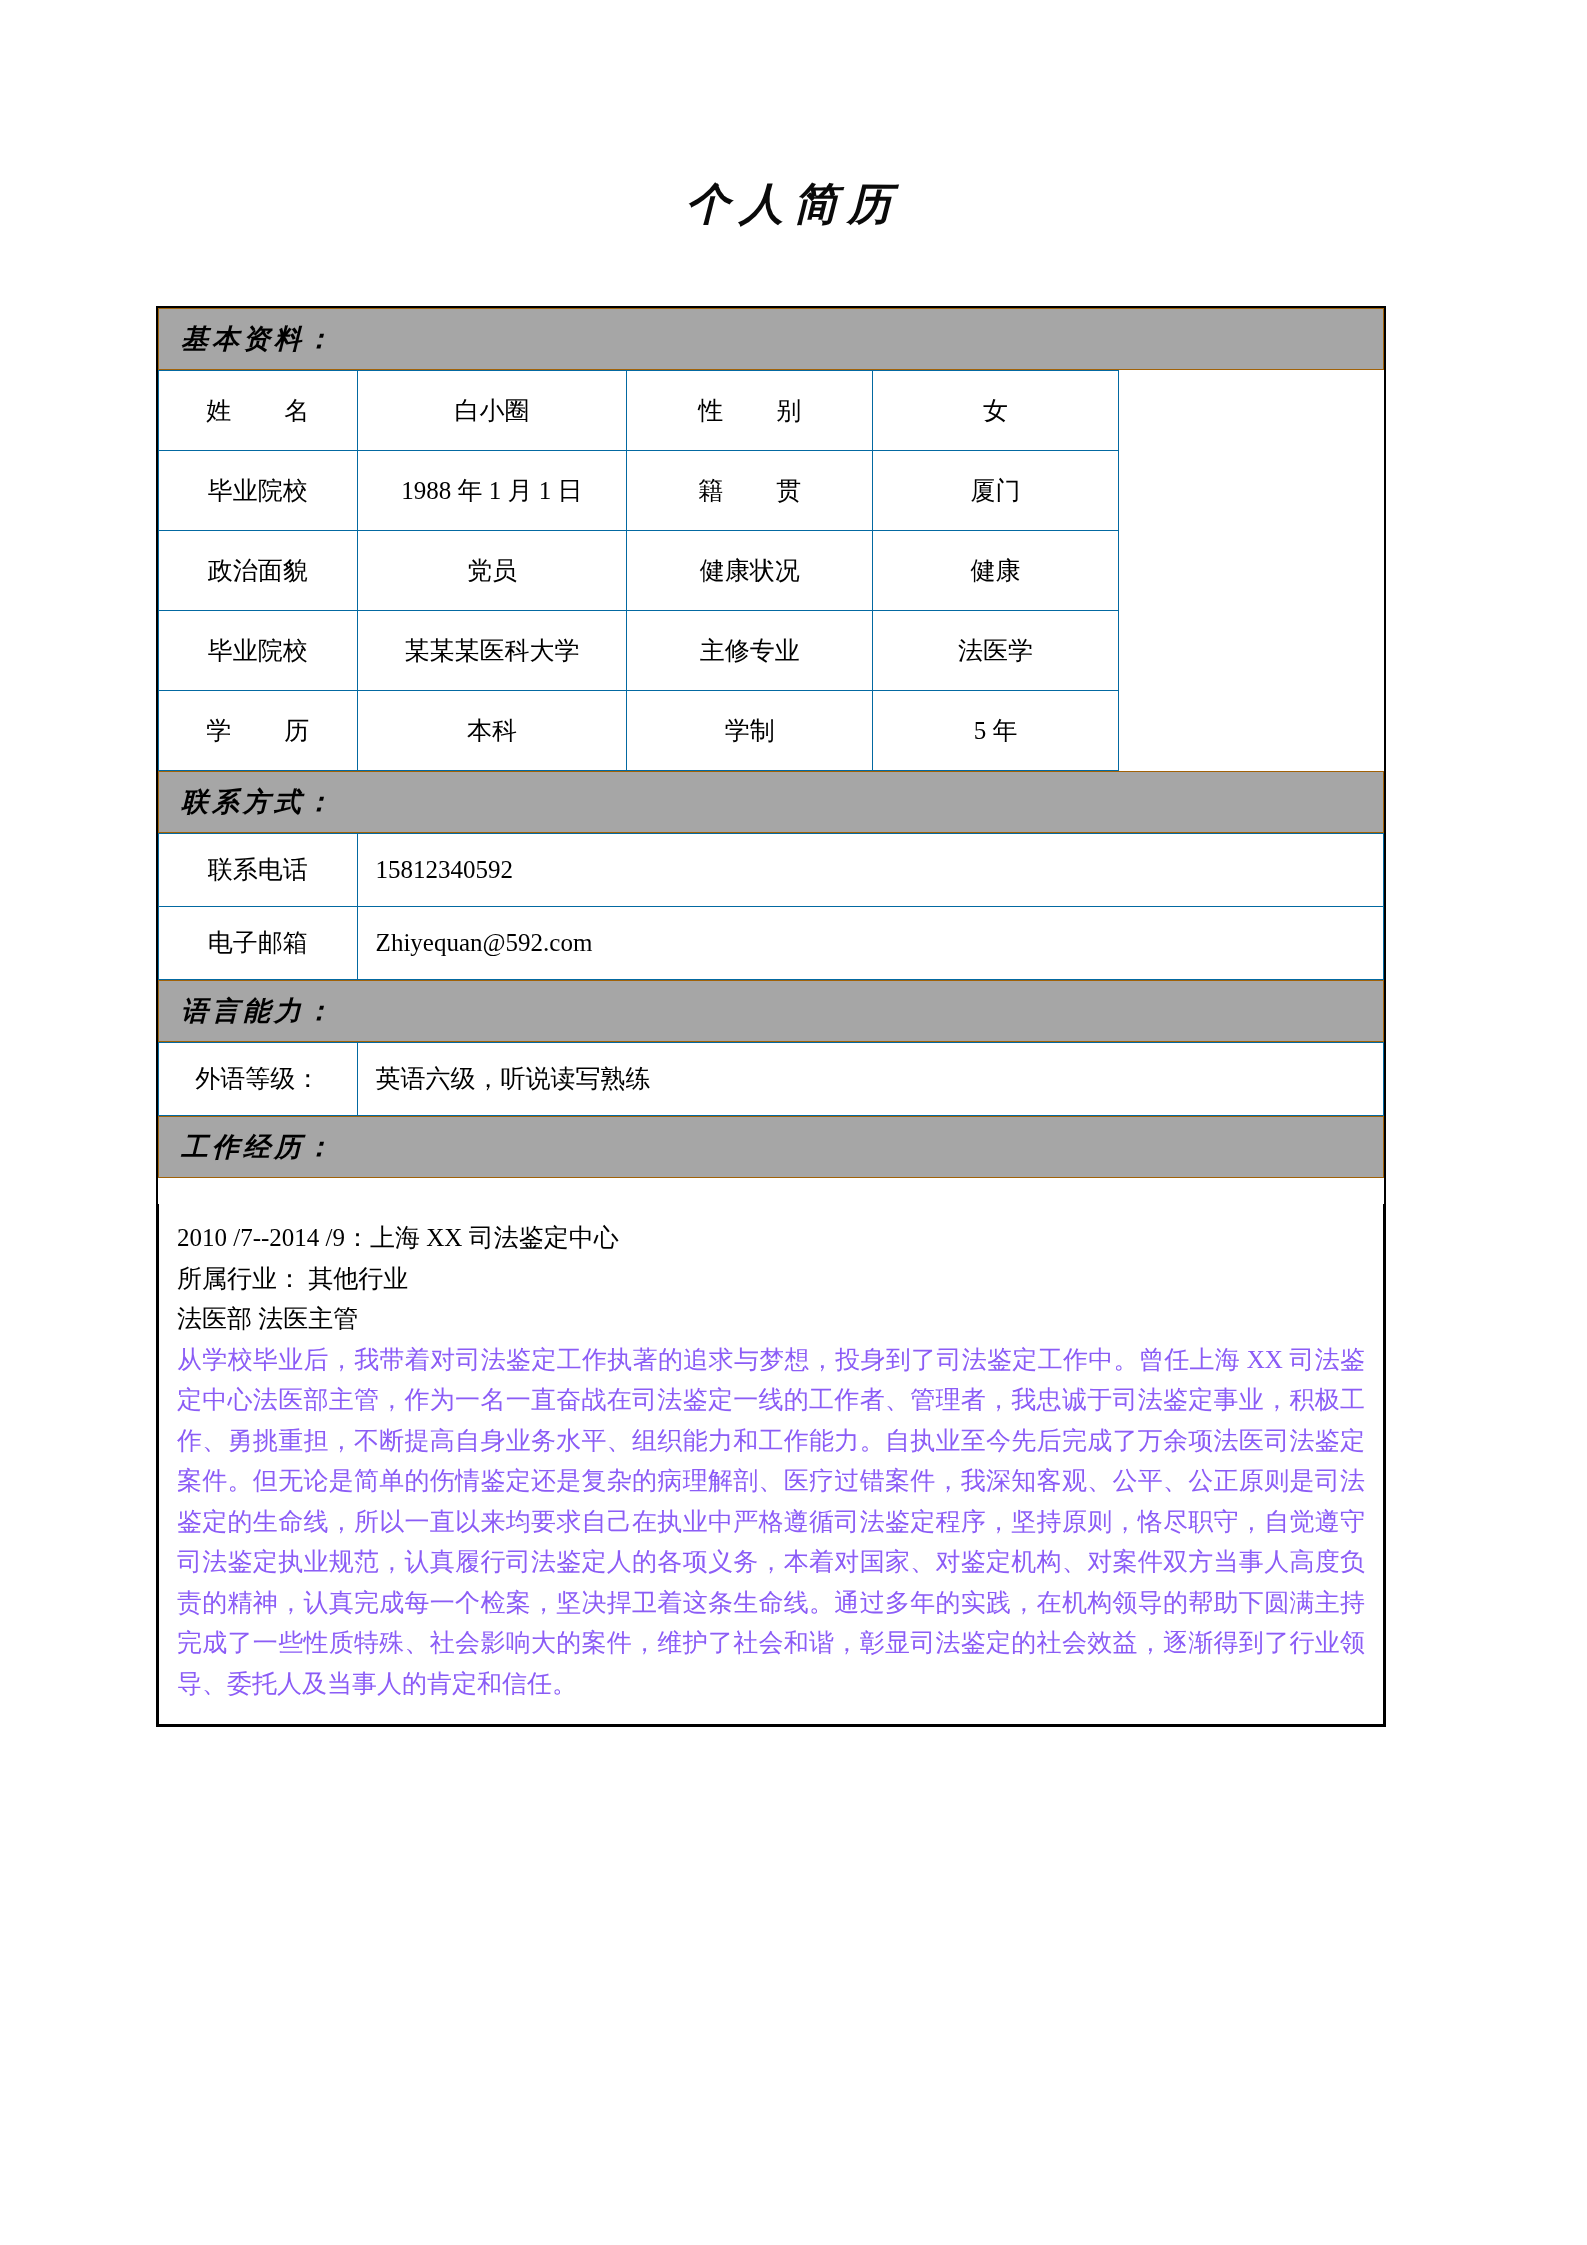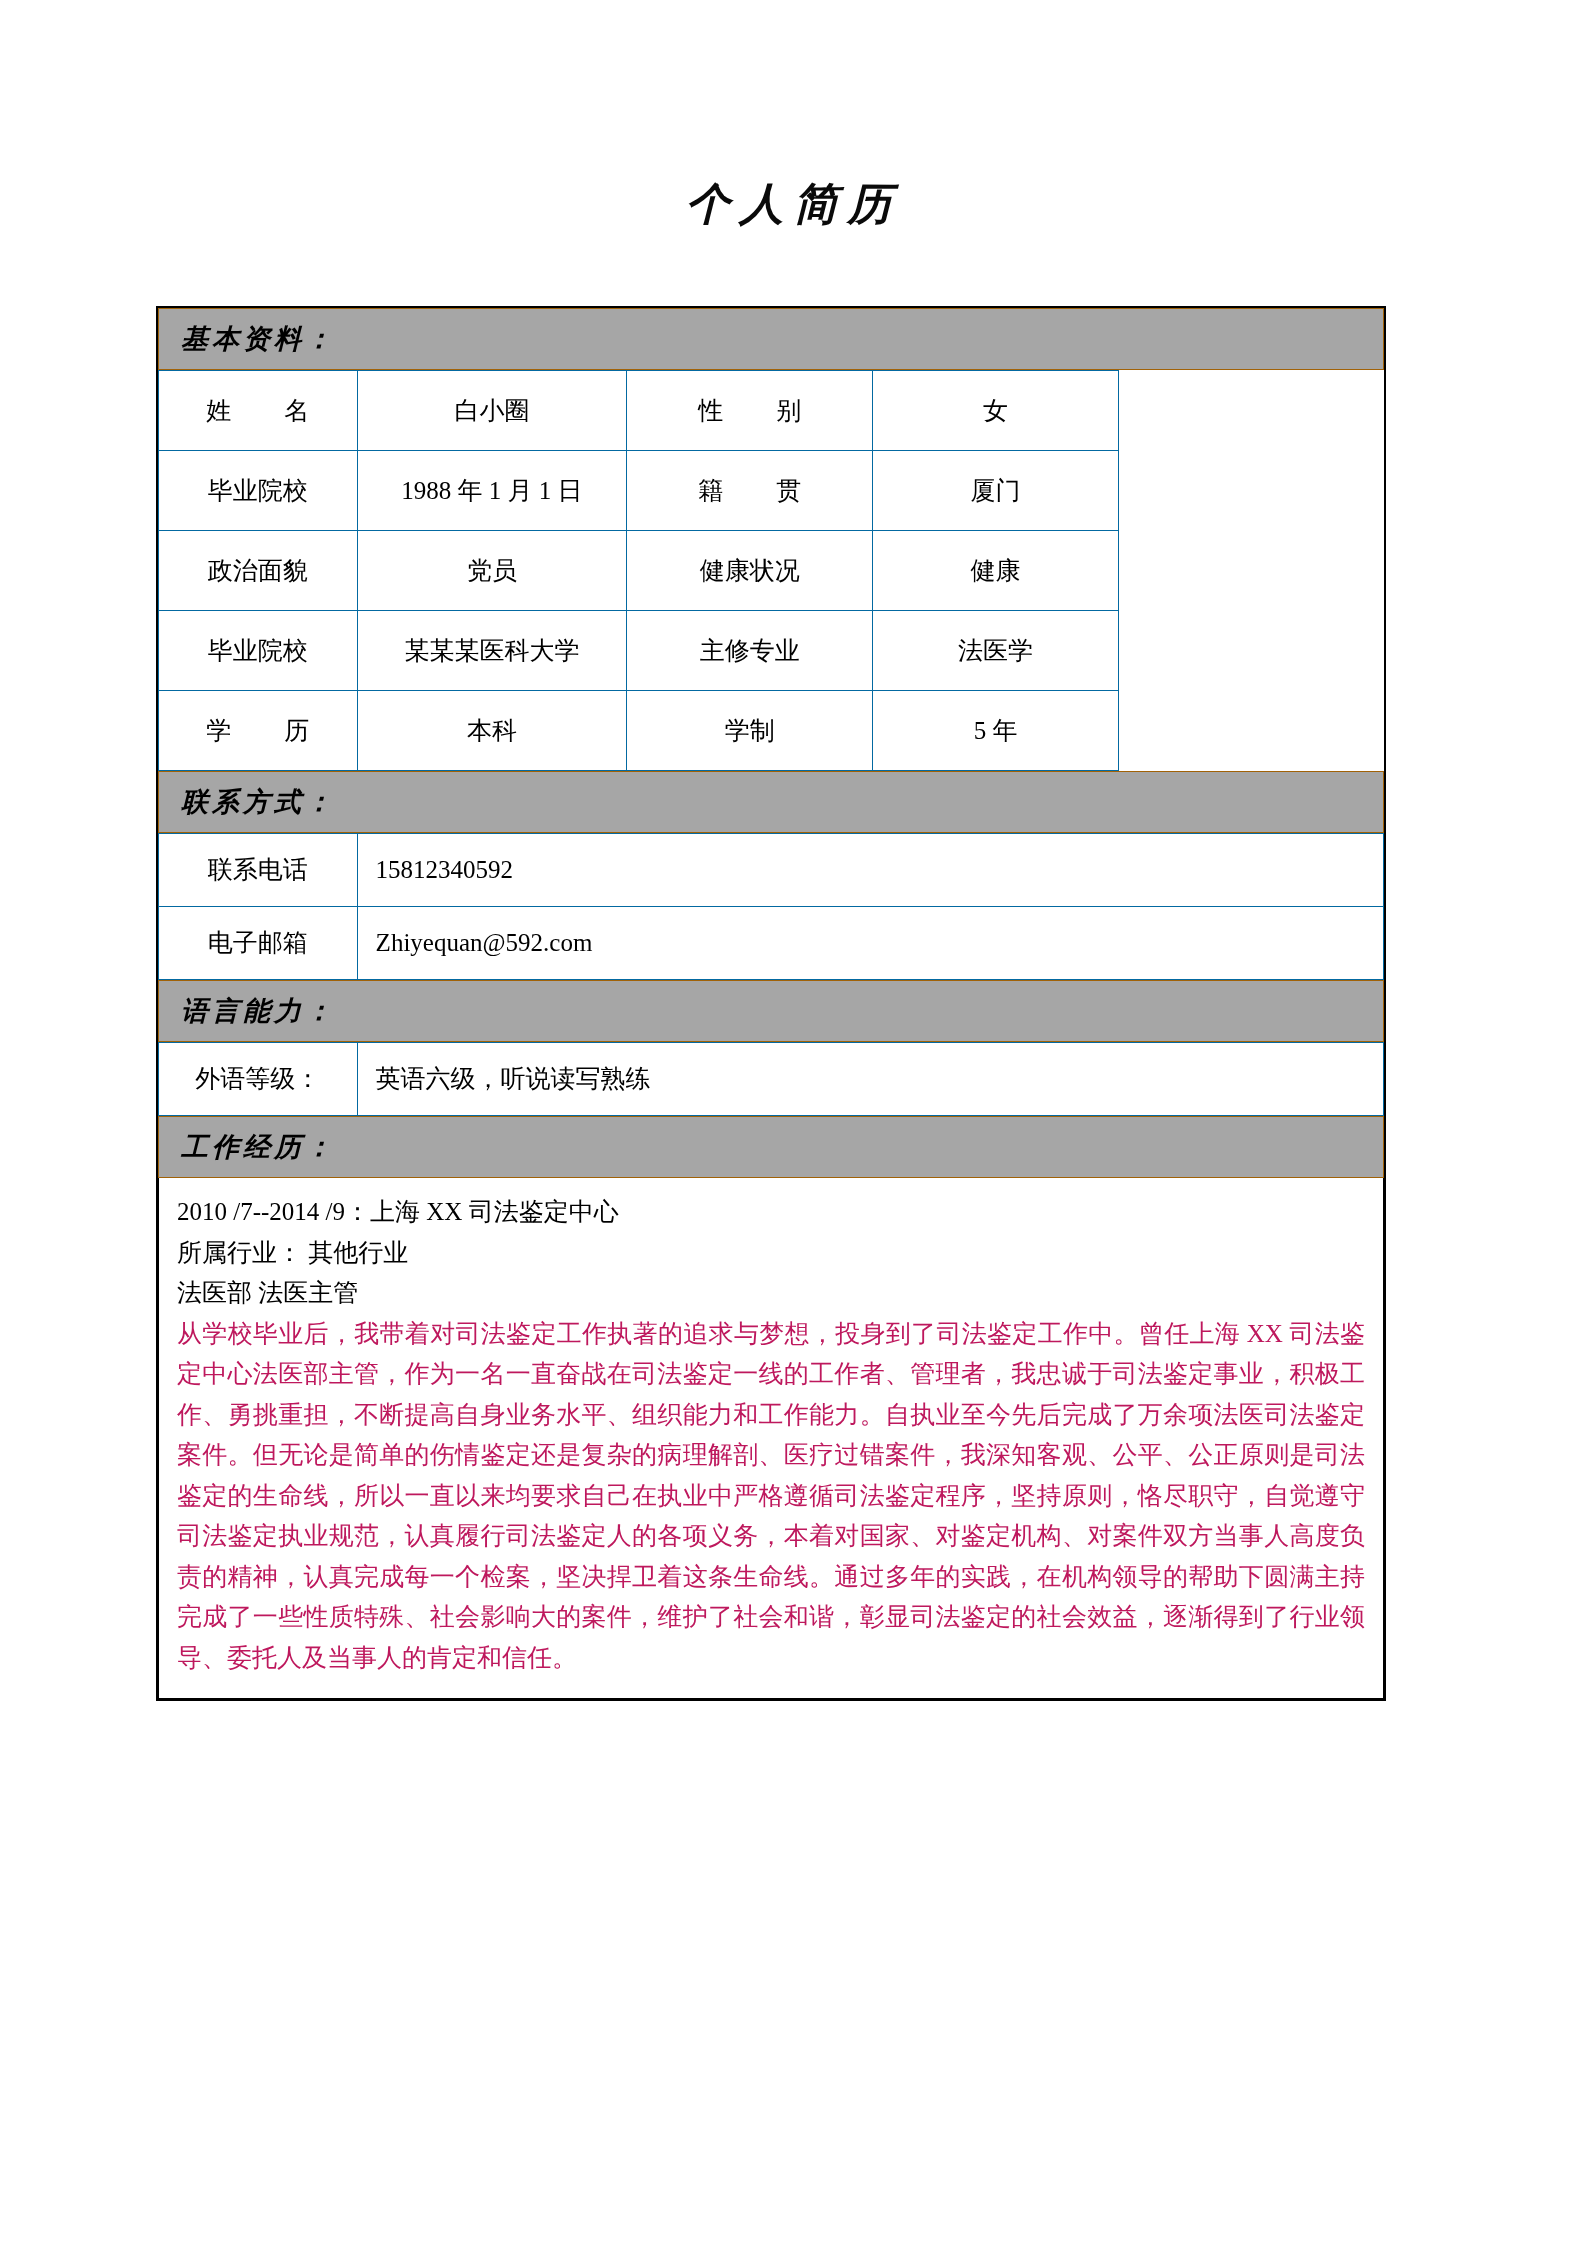--- a/index.html
+++ b/index.html
@@ -123,33 +123,34 @@
     padding-left: 18px !important;
   }
 
   
   .work-body {
     border: 1px solid #000000;
     border-top: none;
     padding: 14px 18px 20px 18px;
     min-height: 520px;
     box-sizing: border-box;
+    margin-top: 26px;
   }
   .work-line {
     font-size: 25px;
     line-height: 1.62;
     color: #000;
   }
   .work-para {
     font-size: 25px;
     line-height: 1.62;
     text-align: justify;
     text-justify: inter-ideograph;
     margin: 0;
-    color: #be185d;
+    color: #8b5cf6;
   }
 </style>
 </head>
 <body>
 
 <div class="page">
 
   <div class="doc-title">个人简历</div>
 
   <div class="resume">

